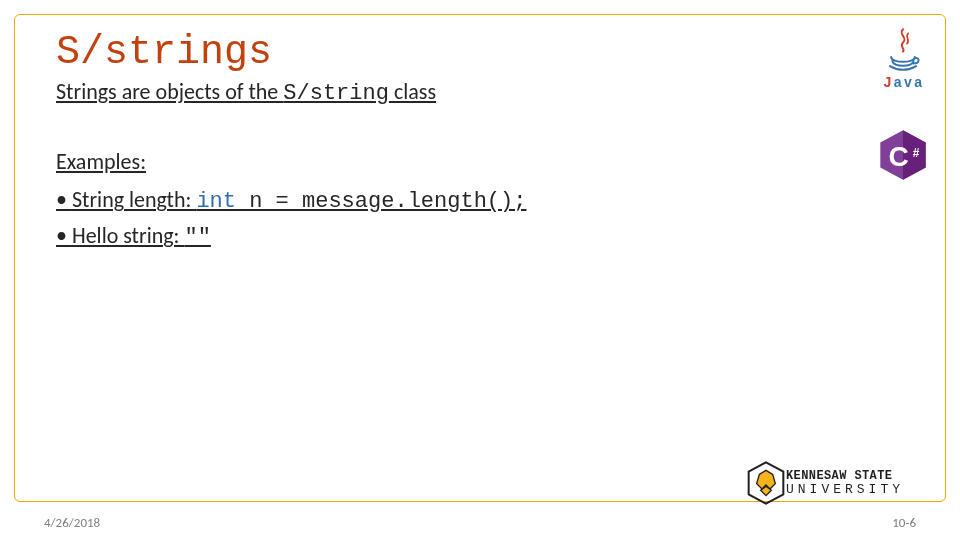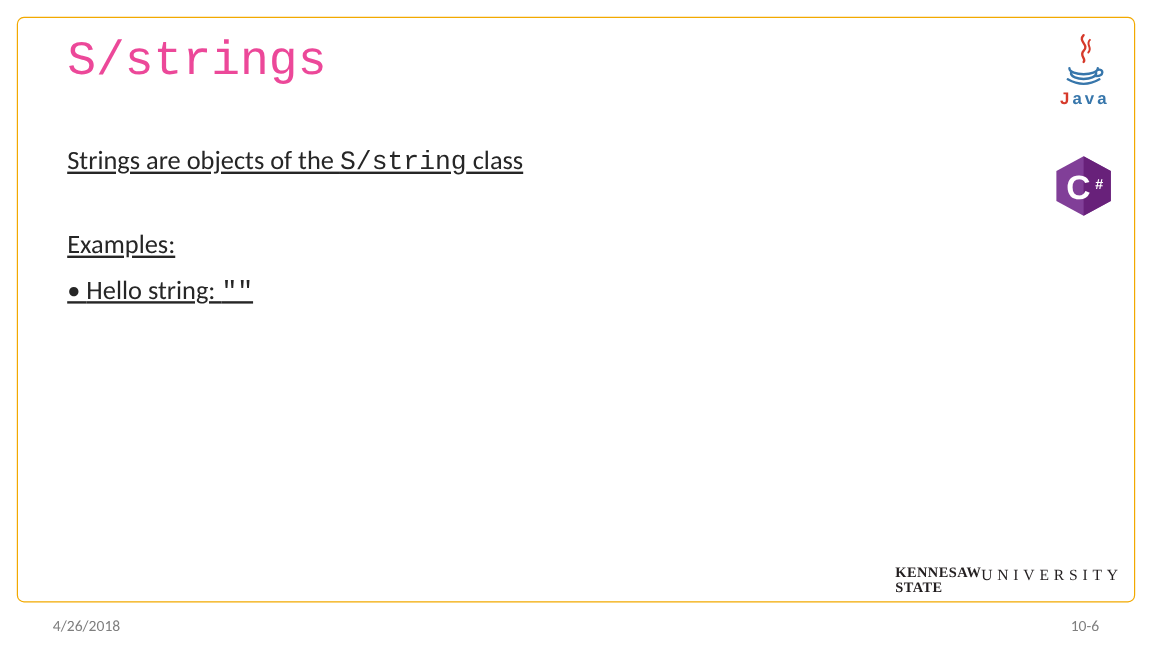--- a/index.html
+++ b/index.html
@@ -24,22 +24,21 @@
   .content {
     position: absolute;
     left: 56px;
     top: 30px;
     right: 56px;
     bottom: 58px;
   }
   .title {
     font-family: "Courier New", Courier, monospace;
     font-size: 40px;
-    color: #ec4899;
-    margin-bottom: 42px;
+    color: #c2410c;
     letter-spacing: 0px;
   }
   .body-text {
     font-size: 22px;
     line-height: 1.55;
     color: #262626;
     text-decoration: underline;
   }
   .examples-block { margin-top: 34px; }
   .bullets { list-style: none; margin-top: 4px; }
@@ -101,24 +100,24 @@
     position: absolute;
     right: 34px;
     bottom: 34px;
     width: 180px;
     height: 46px;
     display: flex;
     align-items: center;
   }
   .ksu-text-box {
     display: flex;
-    flex-direction: row;
+    flex-direction: column;
     justify-content: space-between;
     line-height: 1.0;
-    font-family: Liberation Serif, serif;
+    font-family: Liberation Mono, monospace;
     color: #231f20;
   }
   .ksu-text-box .top {
     font-size: 12px;
     font-weight: 700;
     letter-spacing: 0.4px;
   }
   .ksu-text-box .bot {
     font-size: 13px;
     font-weight: 400;
@@ -135,20 +134,21 @@
 
   <div class="title">S/strings</div>
 
   <p class="body-text">
     <span>Strings are objects of the </span><span class="mono">S/string</span><span> class</span>
   </p>
 
   <div class="body-text examples-block">
     <div>Examples:</div>
     <ul class="bullets" id="bullets">
+        <li><span>String length: </span><span class="mono"><span style="color: rgb(47, 111, 171);">int</span><span style="color: rgb(38, 38, 38);"> n = message.length();</span></span></li>
         <li><span>Hello string: </span><span class="mono">""</span></li>
       </ul>
   </div>
 
 </div>
 
 <div class="java-logo">
   <svg class="java-cup" viewBox="0 0 60 70">
 
     <path d="M30 2 C22 10 38 14 30 22 C24 28 34 32 30 36" stroke="#d63a2b" stroke-width="3" fill="none" stroke-linecap="round"></path>

